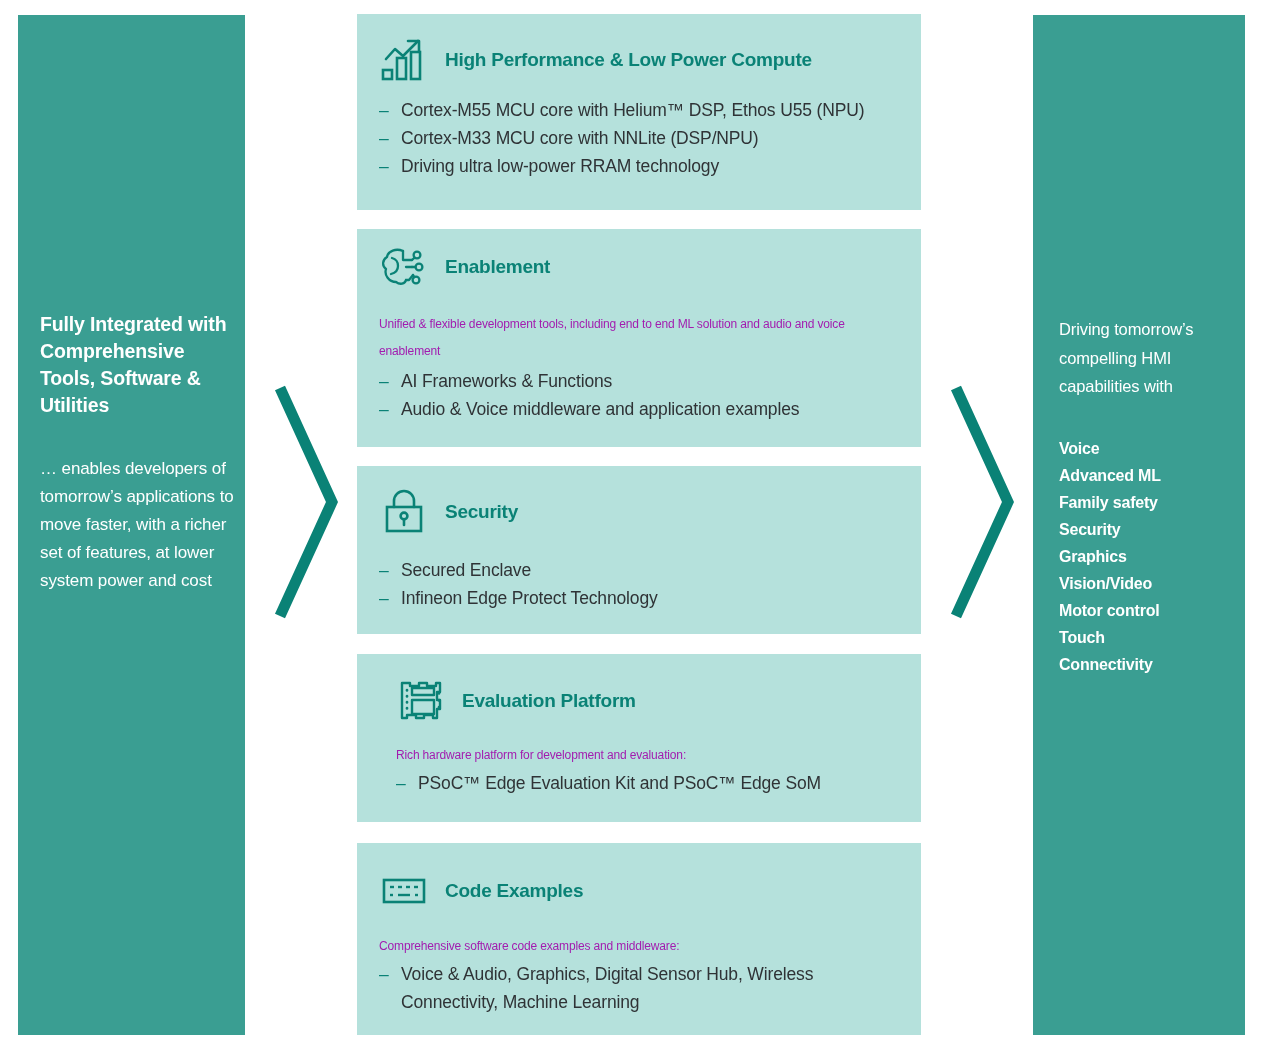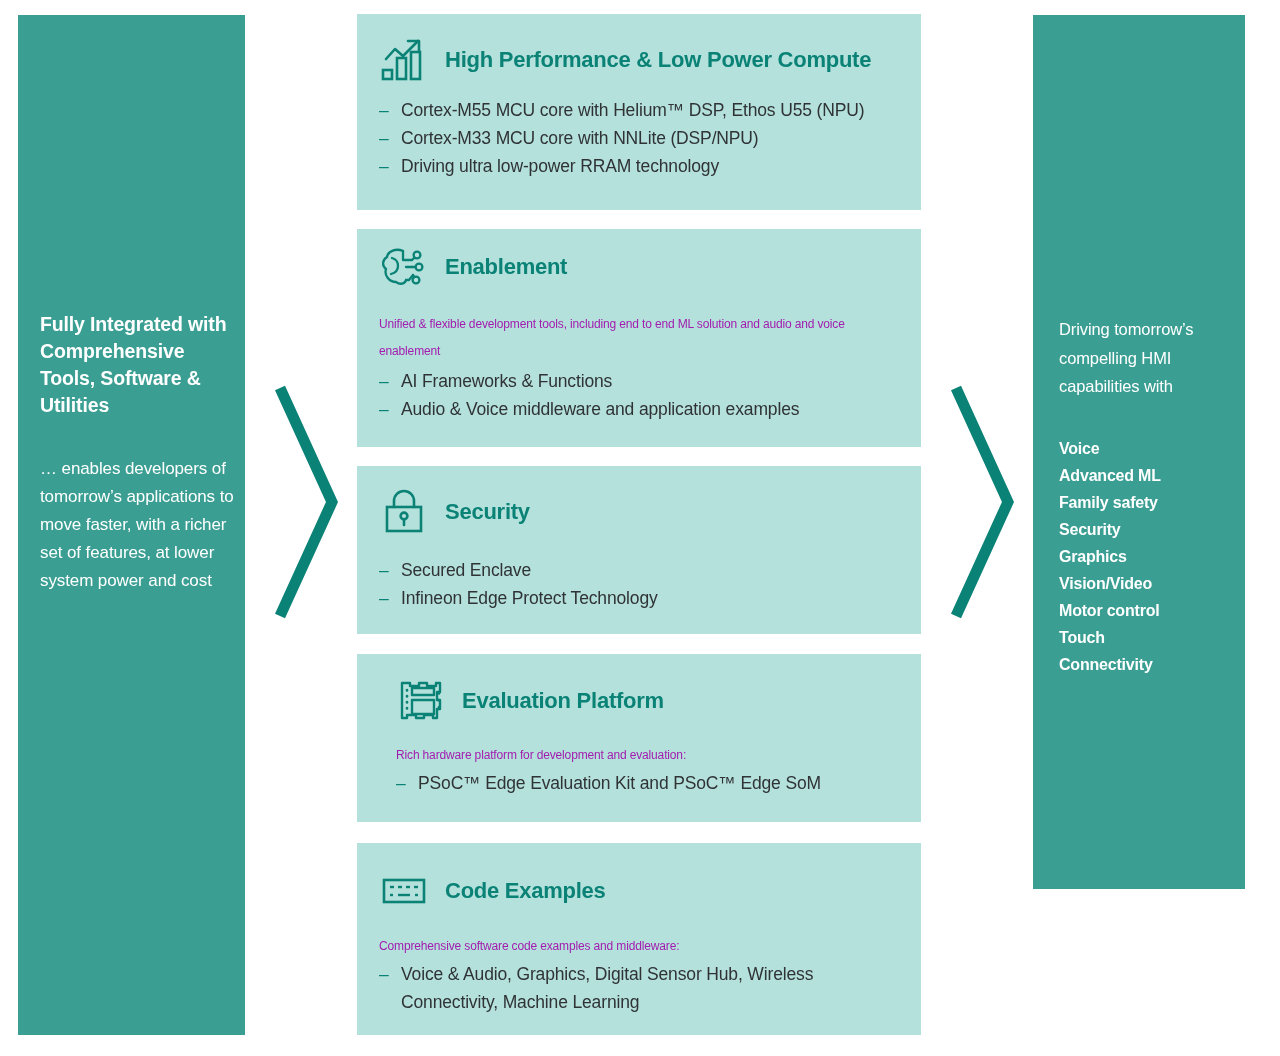--- a/index.html
+++ b/index.html
@@ -11,21 +11,21 @@
   }
   .page { position: relative; width: 1280px; height: 1056px; }
 
   
   .side-panel {
     position: absolute;
     background: #3a9e92;
     color: #ffffff;
   }
   #left-panel  { left: 18px;   top: 15px; width: 227px; height: 1020px; }
-  #right-panel { left: 1033px; top: 15px; width: 212px; height: 874px; }
+  #right-panel { left: 1033px; top: 15px; width: 212px; height: 1020px; }
 
   .left-inner  { position: absolute; left: 22px; top: 296px; width: 196px; }
   .right-inner { position: absolute; left: 26px; top: 300px; width: 180px; }
 
   .panel-title {
     font-size: 19.5px; font-weight: bold; line-height: 27px;
     letter-spacing: -0.15px;
   }
   .panel-body {
     font-size: 17px; line-height: 28px; font-weight: normal;
@@ -63,21 +63,21 @@
     display: flex; align-items: center;
     padding: 20px 0 0 22px;
     gap: 16px; height: 72px;
   }
   .card-icon {
     width: 50px; height: 50px;
     display: flex; align-items: center; justify-content: center;
     flex: 0 0 50px;
   }
   .card-title {
-    font-size: 22px; font-weight: bold; color: #0a8276;
+    font-size: 19px; font-weight: bold; color: #0a8276;
     letter-spacing: -0.25px; white-space: nowrap;
   }
   .card-body { padding: 0 20px 0 22px; }
   .card-lead {
     font-size: 12px; color: #a21caf; line-height: 27px;
     letter-spacing: -0.15px;
   }
   .bullets { list-style: none; }
   .bullets li {
     display: flex; font-size: 17.5px; color: #2f3336;

